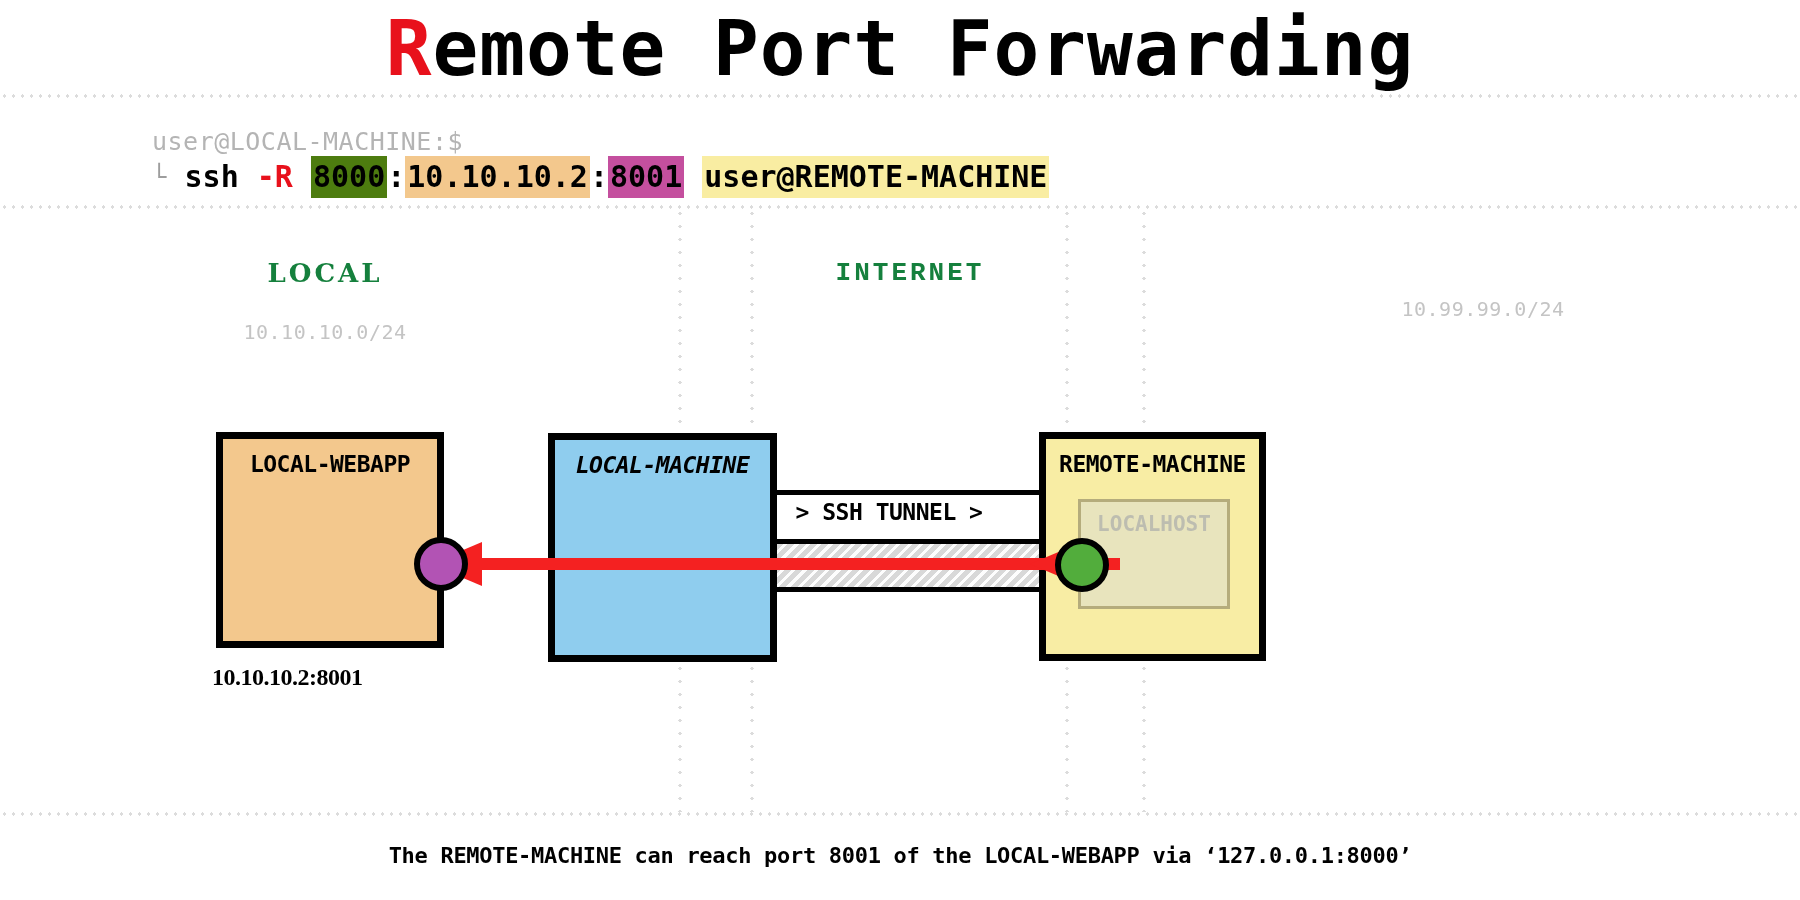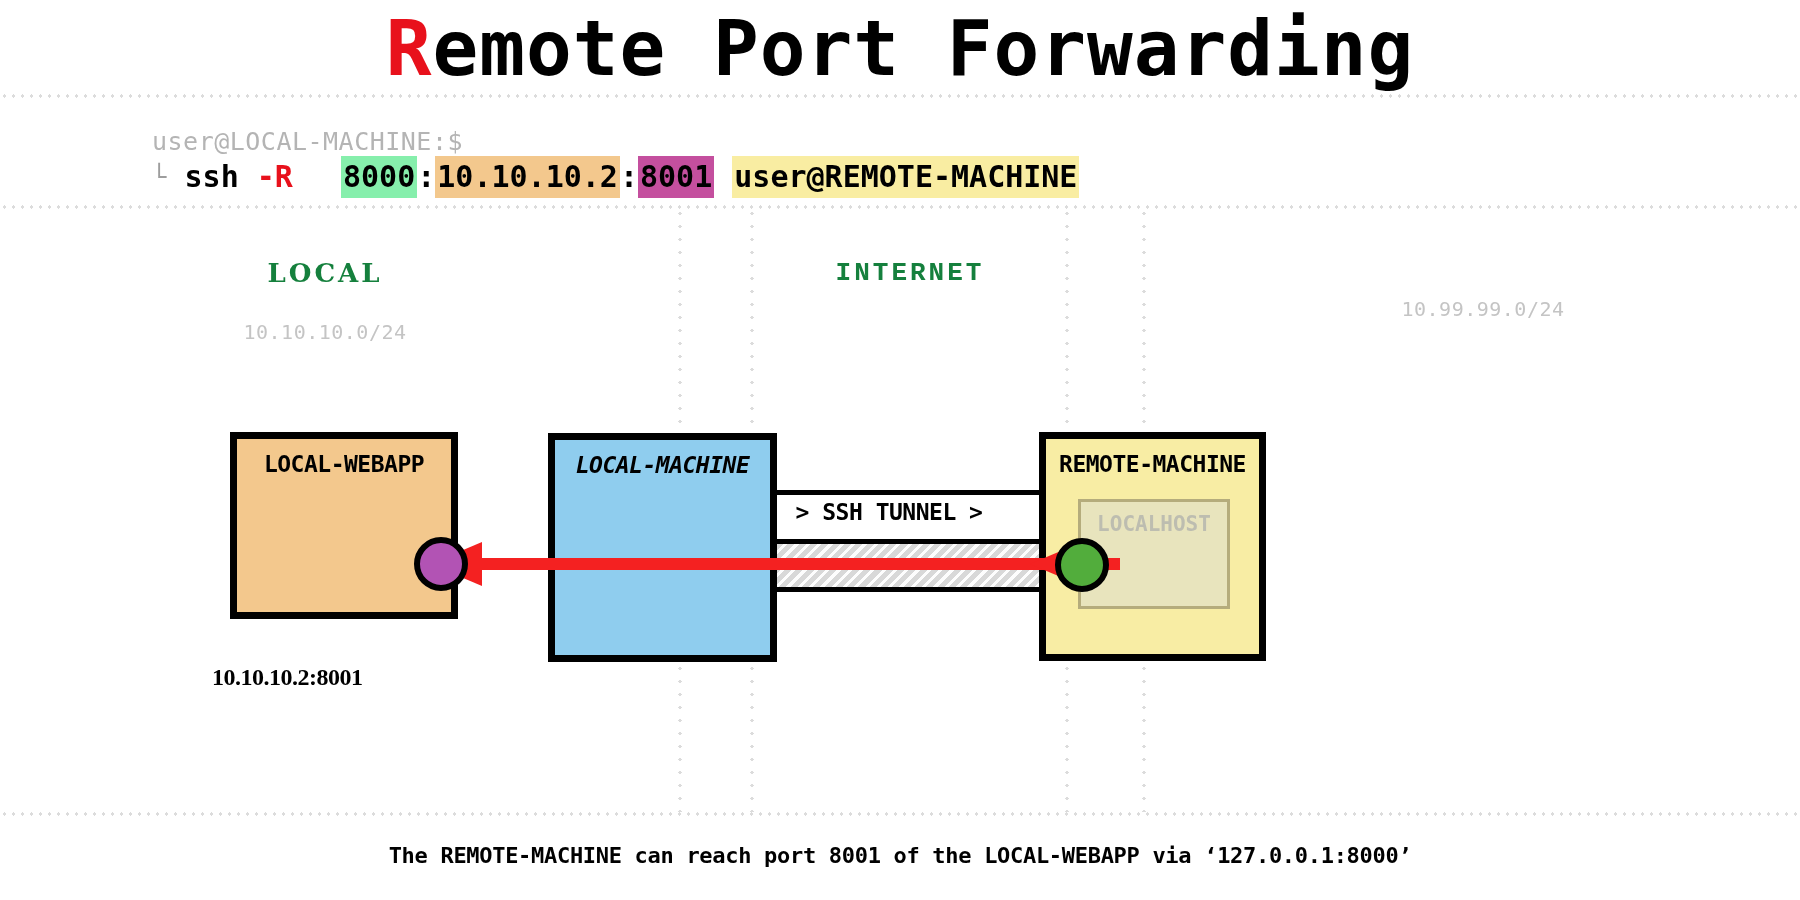--- a/index.html
+++ b/index.html
@@ -84,21 +84,21 @@
   #term-cmd .corner {
     color: #9d9d9d;
     font-weight: bold;
     font-size: 24px;
     vertical-align: 2px;
   }
   #term-cmd .flag { color: #e8111c; }
   #term-cmd .hl {
     padding: 3px 2px 4px 2px;
   }
-  #term-cmd .hl-green  { background: #86efac; margin-left: 30px; }
+  #term-cmd .hl-green  { background: #4d7c0f; }
   #term-cmd .hl-orange { background: #f3c88d; }
   #term-cmd .hl-magenta{ background: #c44f9e; }
   #term-cmd .hl-yellow { background: #f9eda2; }
 
   
   .zone-title {
     position: absolute;
     text-align: center;
     font-family: "DejaVu Serif", serif;
     font-weight: bold;
@@ -128,21 +128,21 @@
     left: 0; right: 0;
     top: 12px;
     text-align: center;
     font-family: "DejaVu Sans Mono", monospace;
     font-weight: bold;
     font-size: 23px;
     color: #000000;
     white-space: nowrap;
     letter-spacing: -0.5px;
   }
-  #node-webapp { left: 230px; top: 432px; width: 228px; height: 187px; background: #f3c88d; }
+  #node-webapp { left: 216px; top: 432px; width: 228px; height: 216px; background: #f3c88d; }
   #node-local  { left: 548px; top: 433px; width: 229px; height: 229px; background: #8fcdee; font-style: italic; }
   #node-remote { left: 1039px; top: 432px; width: 227px; height: 229px; background: #f8eda4; }
 
   #node-webapp-addr {
     position: absolute;
     left: 212px;
     top: 664px;
     font-family: Liberation Serif, serif;
     font-weight: bold;
     font-size: 24px;

